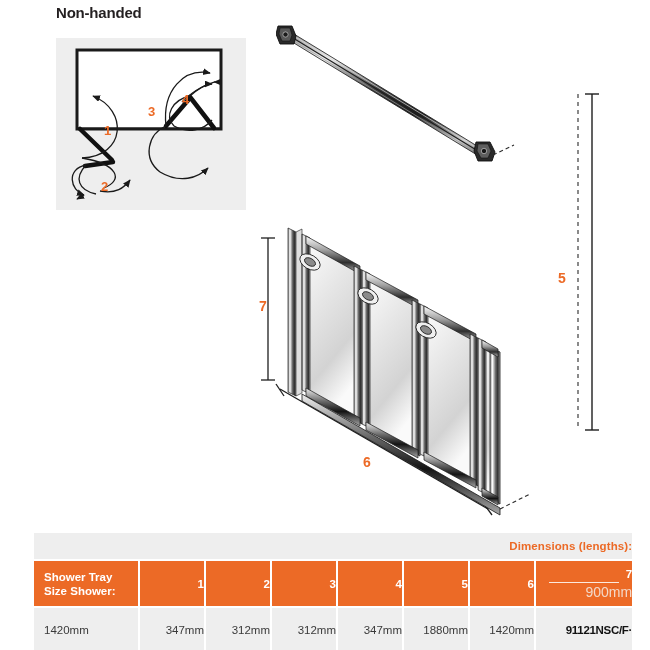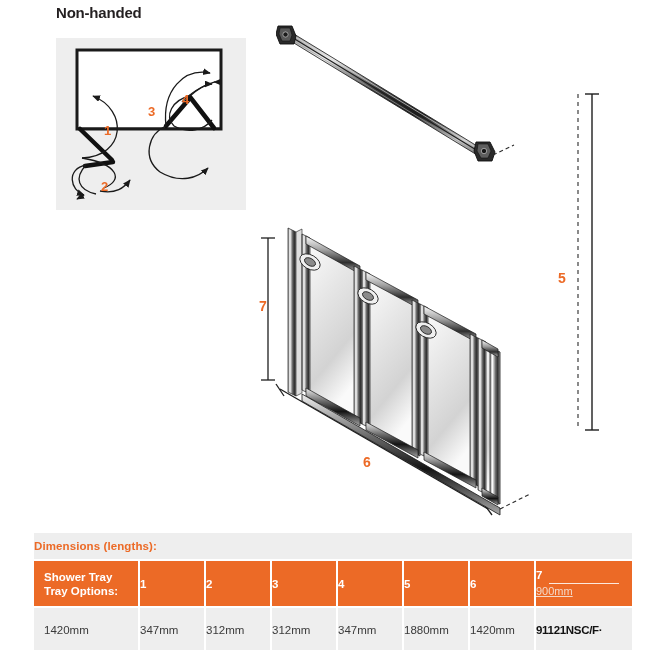--- a/index.html
+++ b/index.html
@@ -39,21 +39,21 @@
 
   
   .table-wrap{
     position:absolute;left:32px;top:531px;width:586px;
   }
   table.dims{
     border-collapse:separate;border-spacing:2px;
     width:586px;table-layout:fixed;
   }
   table.dims td{
-    padding:0;margin:0;vertical-align:middle;text-align:left;
+    padding:0;margin:0;vertical-align:middle;text-align:right;
   }
   .hdr-title{
     background:#eeeeee;color:#ec6a26;font-weight:bold;font-size:11.5px;
     height:26px;letter-spacing:0.1px;
   }
   .hcell{
     background:#ec6a26;color:#ffffff;font-weight:bold;font-size:11.5px;
     height:45px;
   }
   .hcell.label{
@@ -66,21 +66,21 @@
   .vcell.code{color:#111111;font-weight:bold;letter-spacing:-0.3px;}
   .frac{display:block;line-height:1.05;}
   .frac .num{
     display:block;font-size:11.5px;font-weight:bold;color:#ffffff;
     padding-bottom:2px;
   }
   .frac .bar{
     display:block;height:1px;background:#ffffff;opacity:.85;
     width:72%;margin:0 auto 2px auto;
   }
-  .frac .den{display:block;font-size:11px;font-weight:normal;color:#f3d8c8;text-decoration:underline;}
+  .frac .den{display:block;font-size:14px;font-weight:normal;color:#f3d8c8;}
   .col-label{width:104px;}
   .col-n{width:64px;}
   .col-7{width:96px;}
 </style>
 </head>
 <body>
 
 <div class="page">
 
   <div class="title">Non-handed</div>
@@ -301,21 +301,21 @@
         <col class="col-n">
           <col class="col-n">
           <col class="col-n">
           <col class="col-7">
       </colgroup>
       <tbody>
         <tr>
           <td class="hdr-title" colspan="8">Dimensions (lengths):</td>
         </tr>
         <tr>
-          <td class="hcell label">Shower Tray Tray Options:</td>
+          <td class="hcell label">Shower Tray Size Shower:</td>
           <td class="hcell">1</td>
           <td class="hcell">2</td>
           <td class="hcell">3</td>
           <td class="hcell">4</td>
           <td class="hcell">5</td>
           <td class="hcell">6</td>
           <td class="hcell">
             <span class="frac">
               <span class="num">7</span>
               <span class="bar"></span>

